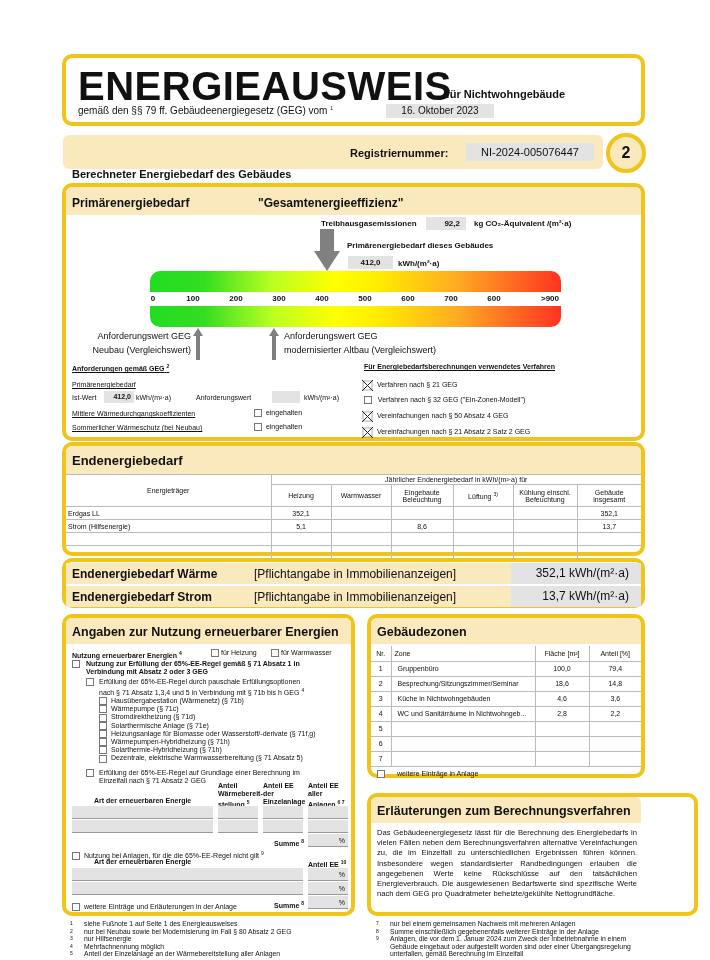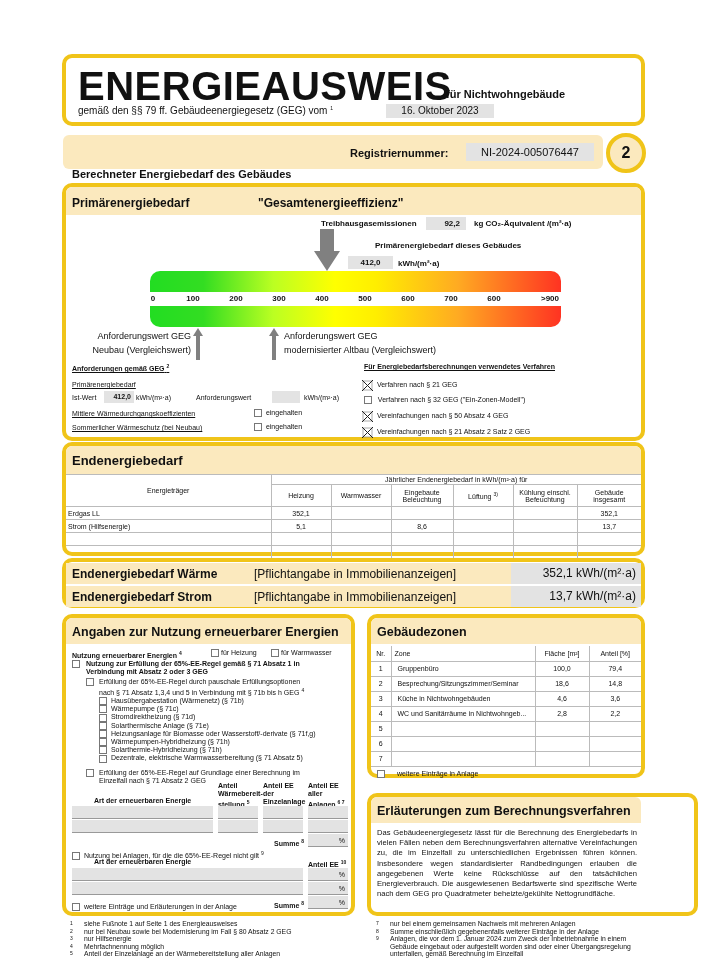--- a/index.html
+++ b/index.html
@@ -31,21 +31,21 @@
 
   
   #prim-frame { left: 62px; top: 183px; width: 583px; height: 258px; }
   #prim-hdr { left: 0; top: 0; width: 575px; height: 28px; border-radius: 6px 6px 0 0; font-size: 12px; }
   #prim-title { left: 6px; top: 9px; }
   #prim-sub { left: 192px; top: 9px; }
   .tiny { font-size: 8px; font-weight: bold; }
   #thg-label { left: 255px; top: 32px; }
   #thg-val { left: 360px; top: 30px; width: 40px; height: 13px; text-align: right; padding-right: 6px; line-height: 13px; }
   #thg-unit { left: 408px; top: 32px; }
-  #pe-label { left: 281px; top: 54px; margin-left: 28px; }
+  #pe-label { left: 281px; top: 54px; }
   #pe-val { left: 282px; top: 69px; width: 45px; height: 13px; line-height: 13px; text-align: center; }
   #pe-unit { left: 332px; top: 72px; }
   #scale-top { left: 84px; top: 84px; width: 411px; height: 21px; border-radius: 10px 10px 0 0; }
   #scale-bot { left: 84px; top: 119px; width: 411px; height: 21px; border-radius: 0 0 10px 10px; }
   .grad { background: linear-gradient(to right, #22dd22 0%, #33dd22 13%, #bbff22 30%, #ffff00 45%, #ffee00 55%, #ffaa22 75%, #ff3322 100%); }
   .tick { position: absolute; top: 107px; font-size: 8px; font-weight: bold; transform: translateX(-50%); }
   #down-arrow { left: 248px; top: 42px; }
   .up-arrow { position: absolute; top: 141px; }
   #req-new { left: 10px; top: 142px; font-size: 9px; text-align: right; line-height: 14px; width: 115px; }
   #req-old { left: 218px; top: 142px; font-size: 9px; line-height: 14px; }
@@ -72,21 +72,21 @@
   #end-hdr span { position: absolute; left: 6px; top: 7px; }
   #end-table { position: absolute; left: 0; top: 28px; width: 575px; font-size: 7px; }
   #end-table td, #end-table th { border: 1px solid #bbb; font-weight: normal; text-align: center; height: 13px; padding: 0 2px; }
   #end-table td.l { text-align: left; }
 
   
   #kw-frame { left: 62px; top: 558px; width: 583px; height: 50px; }
   .kw-row { position: absolute; left: 0; width: 575px; height: 21px; background: #fbe9be; font-size: 12px; }
   .kw-row .n { position: absolute; left: 6px; top: 4px; font-weight: bold; }
   .kw-row .p { position: absolute; left: 188px; top: 4px; }
-  .kw-row .v { position: absolute; right: 0; top: 0; width: 130px; height: 21px; background: #e3e3e3; text-align: right; padding-right: 5px; line-height: 21px; }
+  .kw-row .v { position: absolute; right: 0; top: 0; width: 130px; height: 21px; background: #e3e3e3; text-align: right; padding-right: 12px; line-height: 21px; }
 
   
   #ee-frame { left: 62px; top: 614px; width: 293px; height: 302px; font-size: 7px; }
   #ee-hdr { left: 0; top: 0; width: 285px; height: 26px; border-radius: 6px 6px 0 0; font-size: 12.5px; }
   #ee-hdr span { position: absolute; left: 6px; top: 7px; }
   .ee-t { position: absolute; line-height: 8px; }
   .gbox { position: absolute; background: #e3e3e3; border-bottom: 1px solid #999; }
 
   
   #zo-frame { left: 367px; top: 614px; width: 278px; height: 164px; font-size: 7px; }

